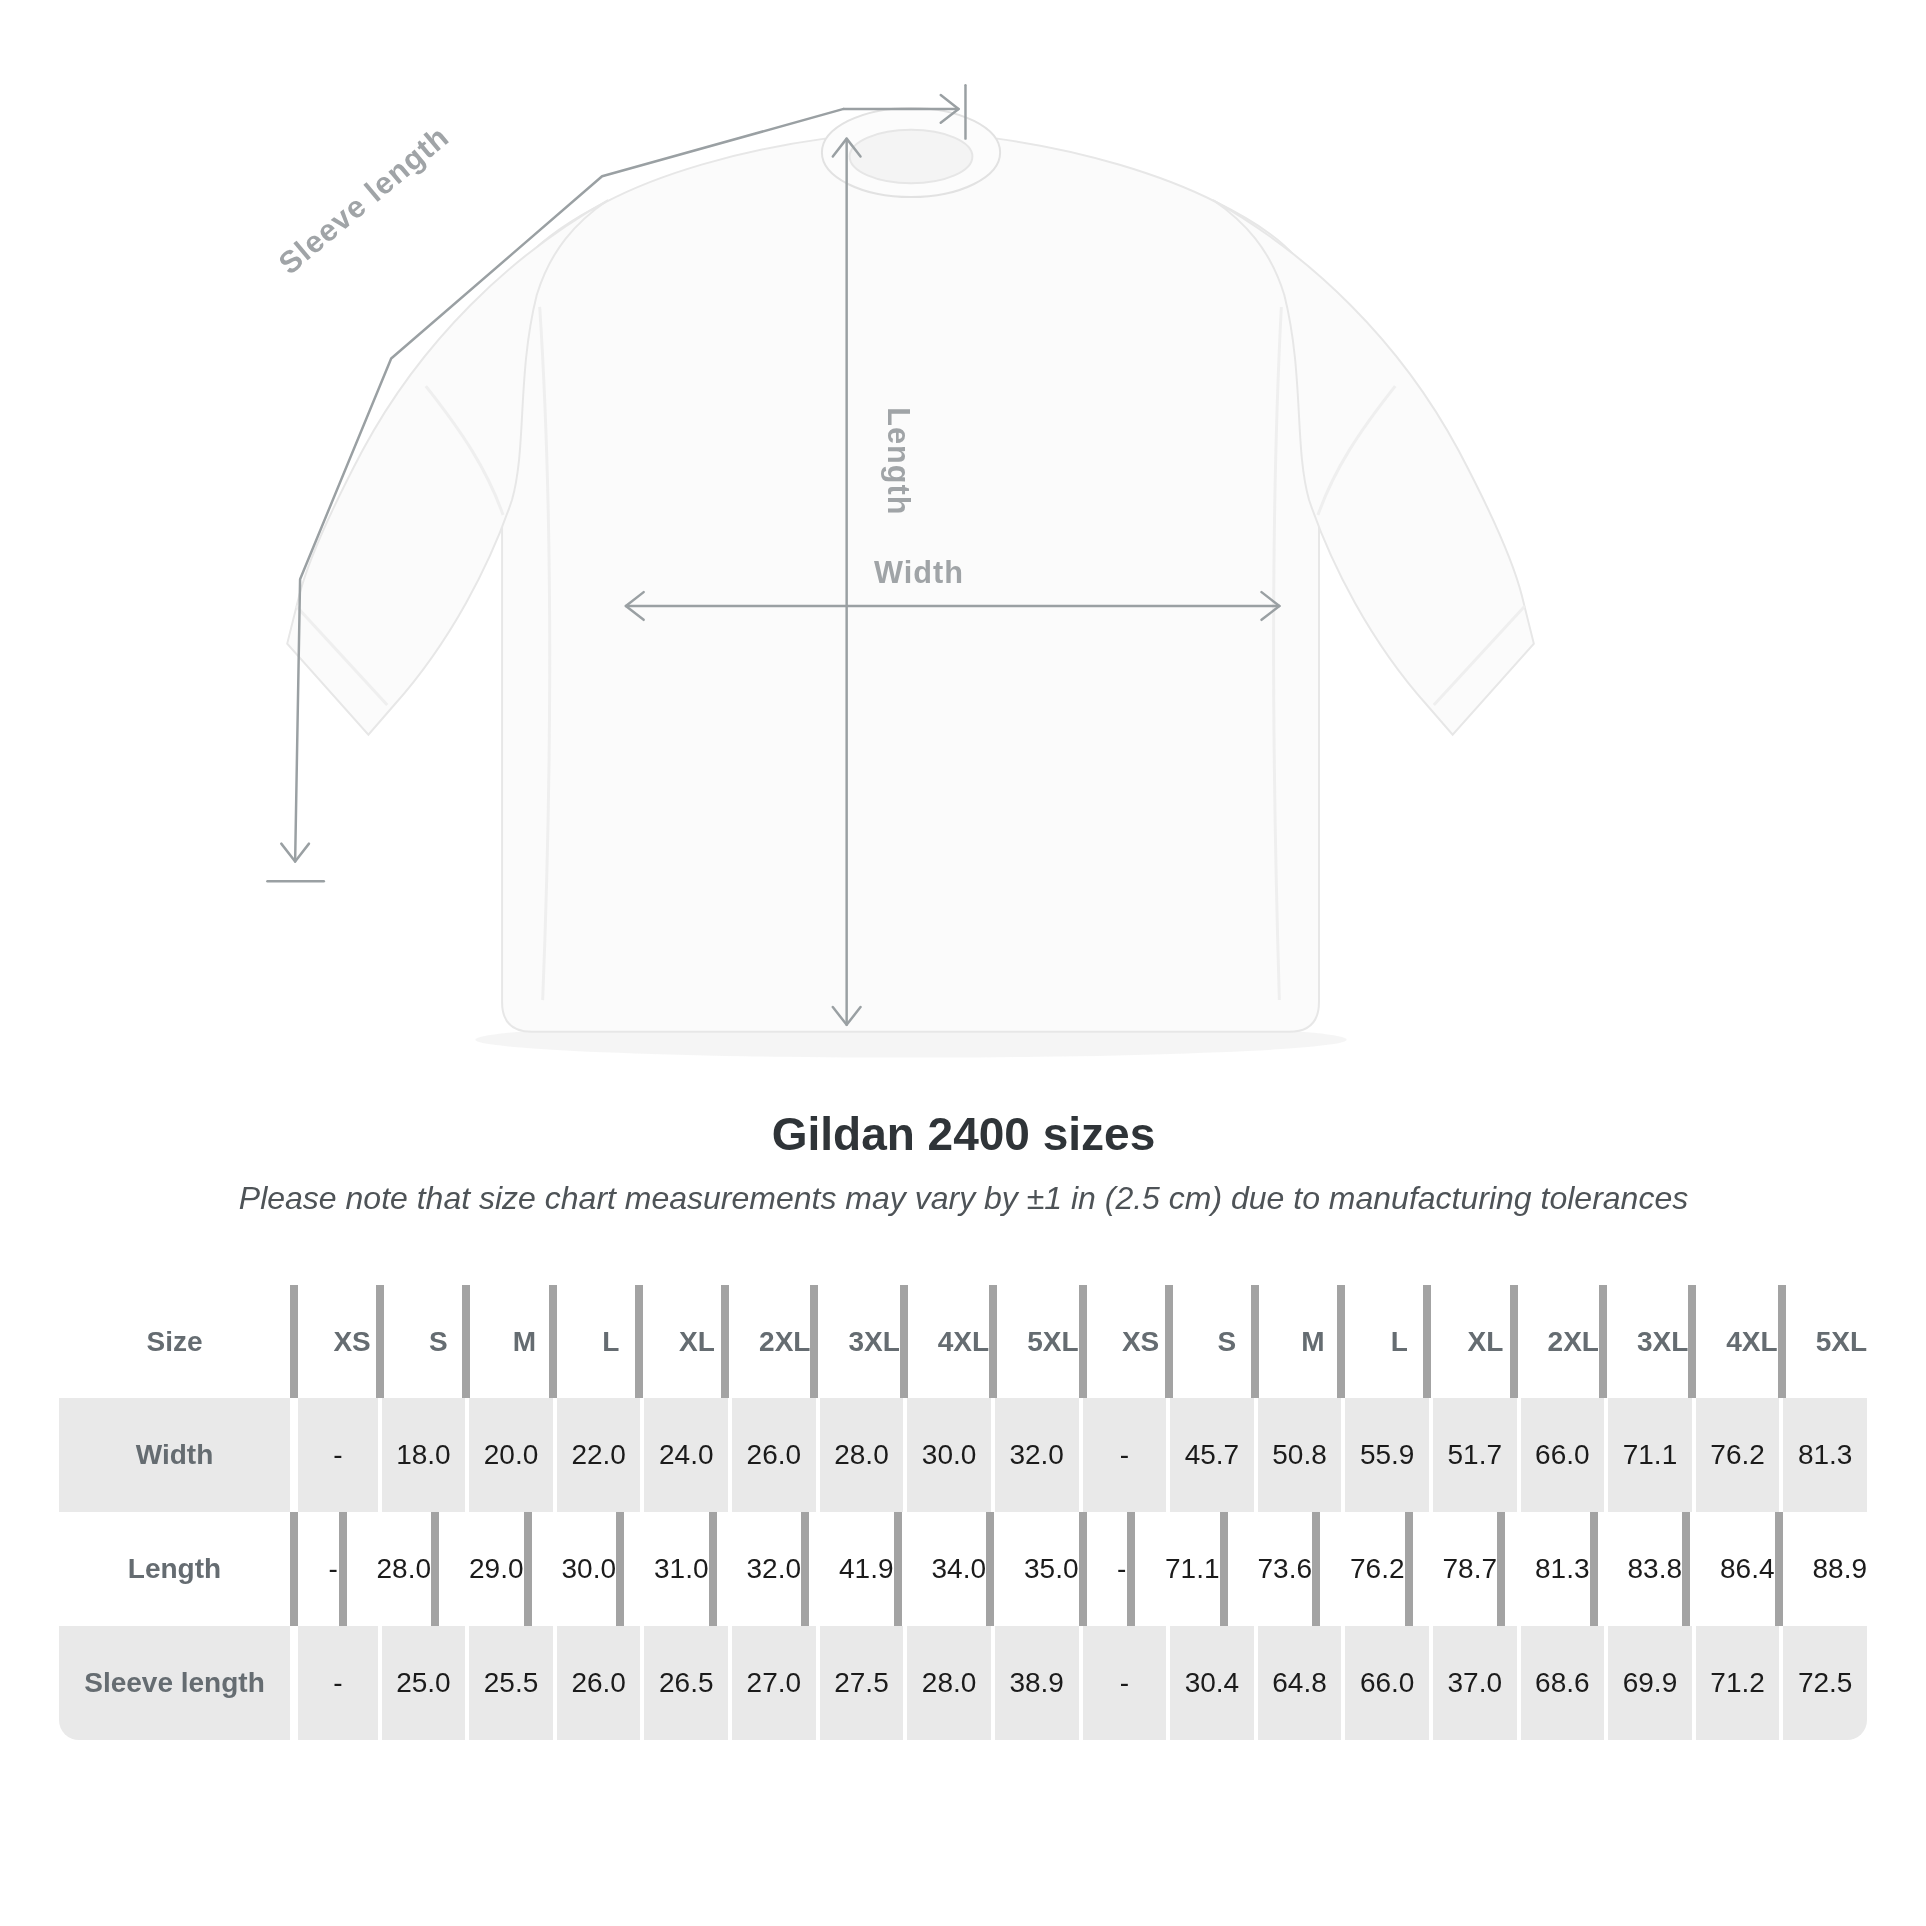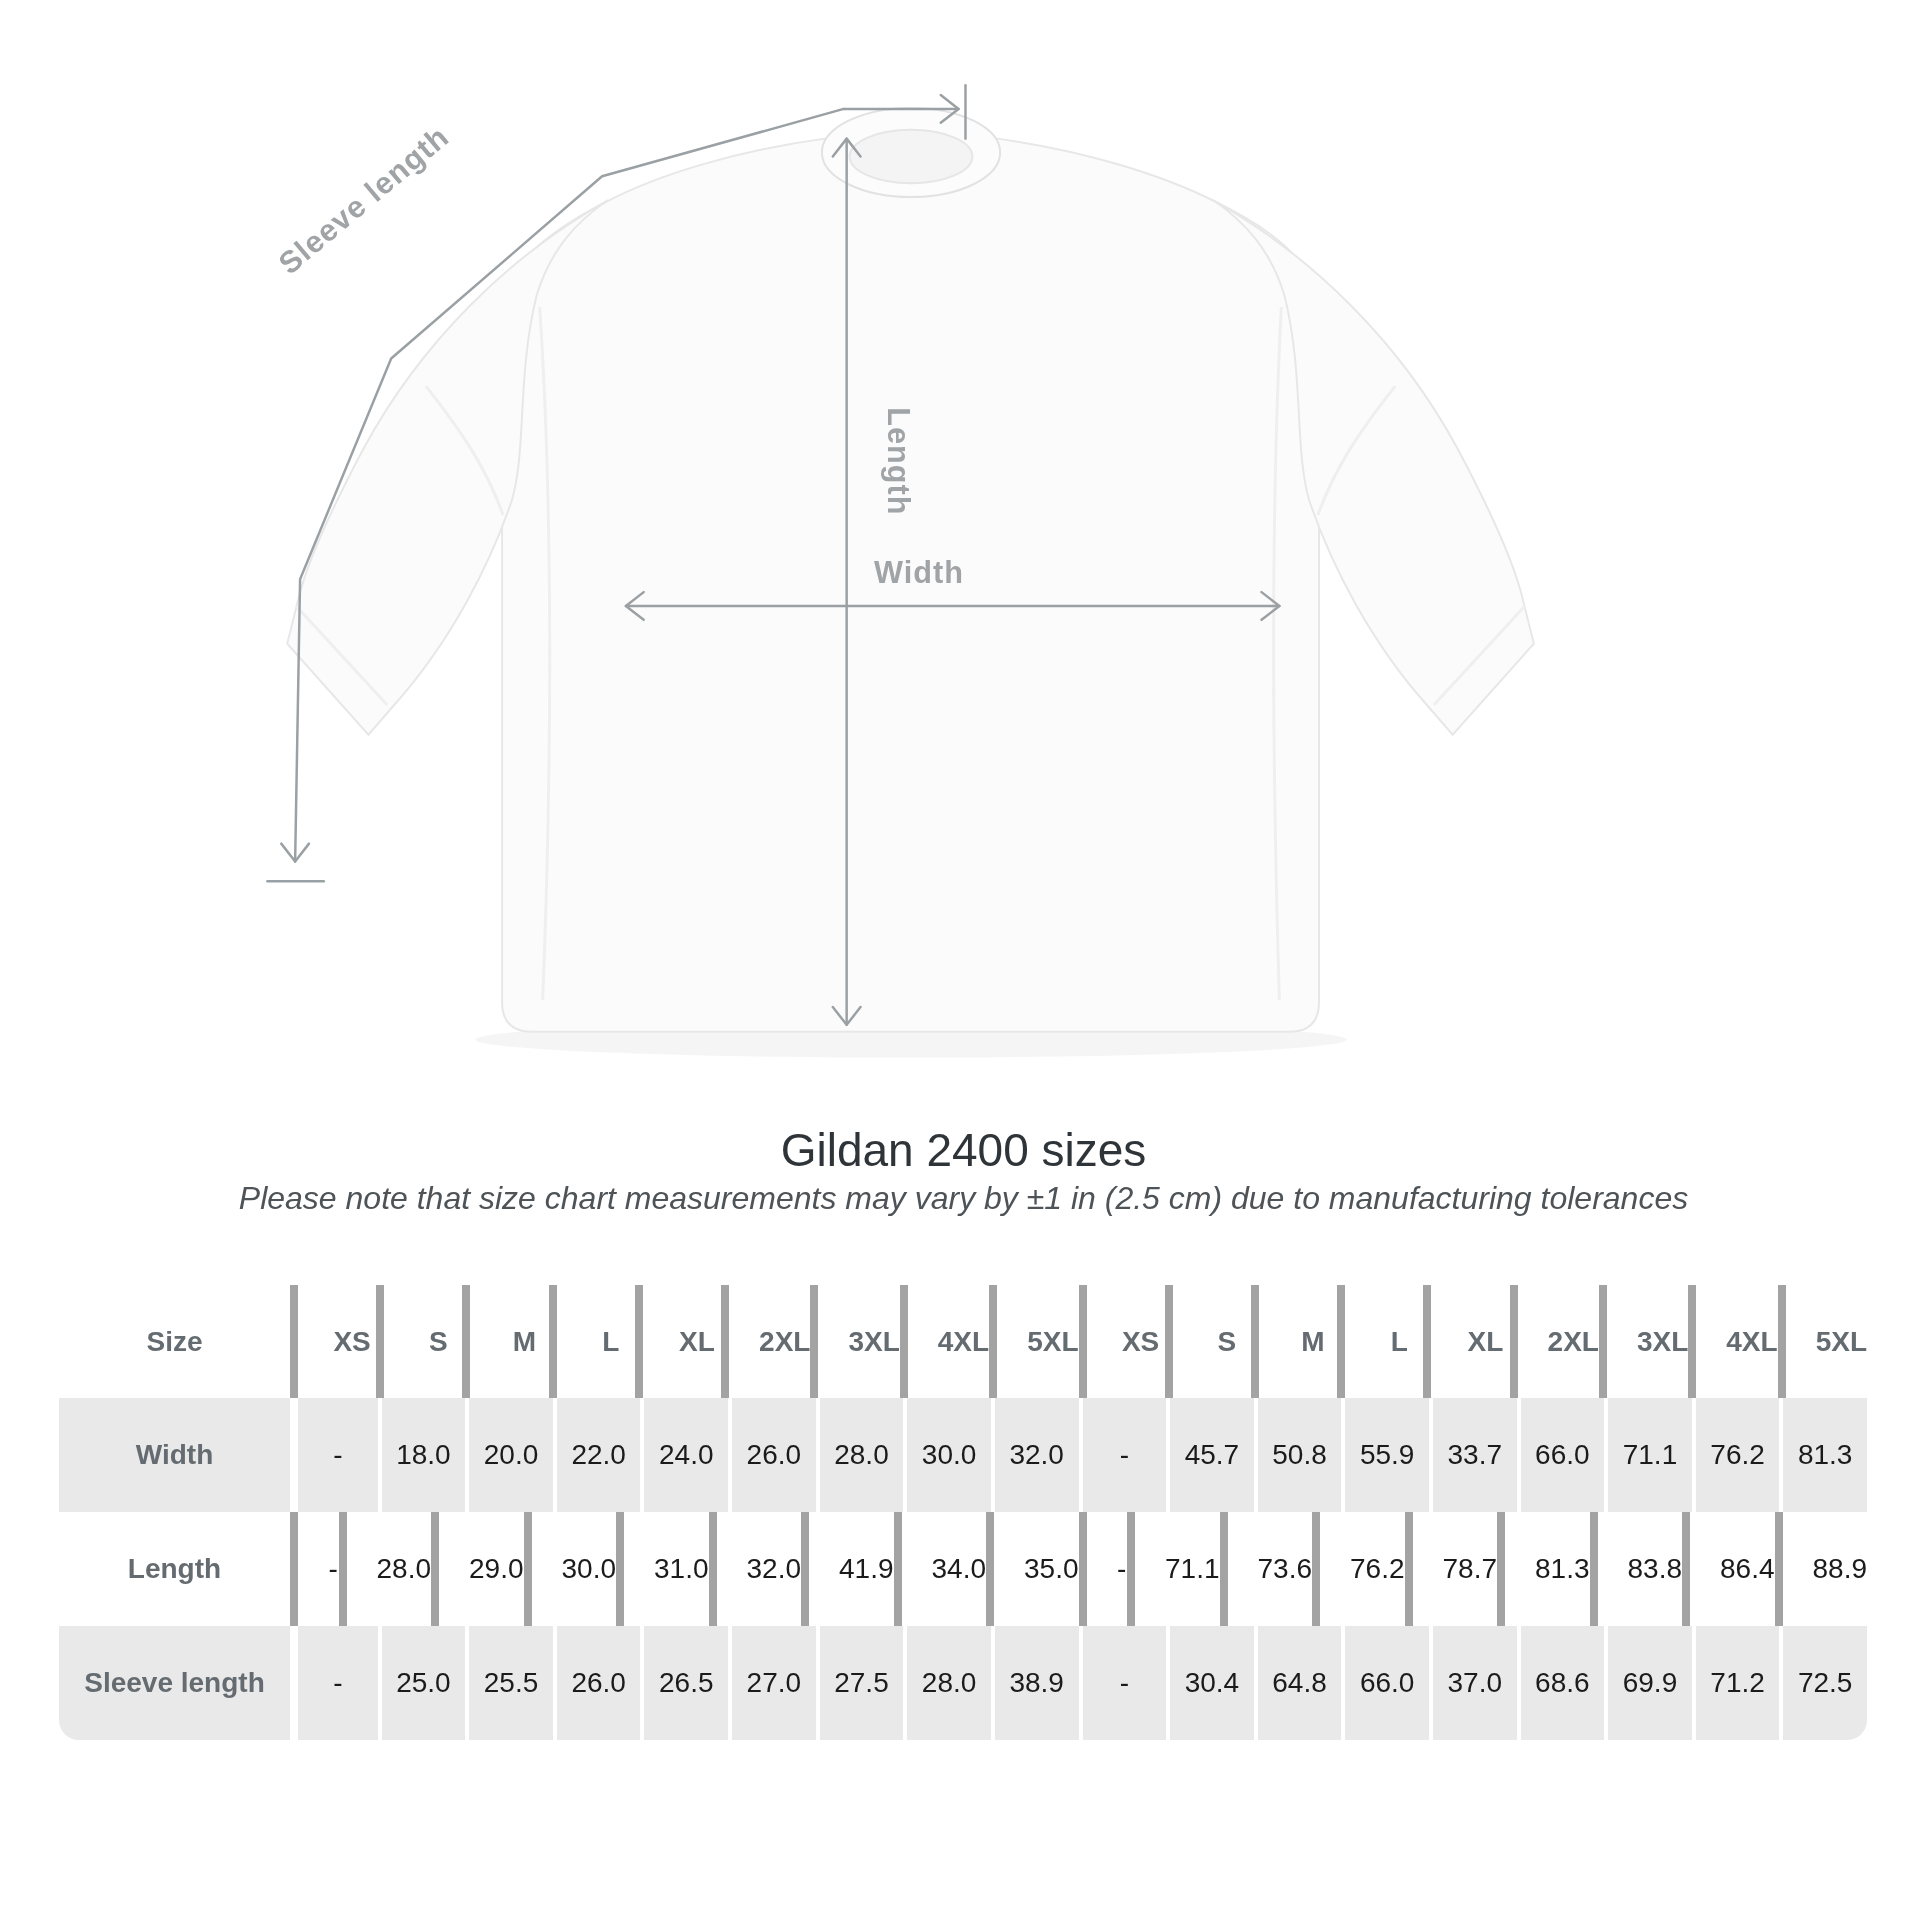--- a/index.html
+++ b/index.html
@@ -9,21 +9,21 @@
   }
   
   .diagram-svg{position:absolute;left:0;top:0;}
   .meas-line{stroke:#9aa0a3;stroke-width:2.5;fill:none;stroke-linejoin:round;stroke-linecap:round;}
   .meas-label{fill:#a0a4a7;font-weight:bold;font-size:31px;letter-spacing:1px;}
   .shirt-fill{fill:#fbfbfb;stroke:#e7e7e7;stroke-width:2;}
   .shirt-fold{fill:none;stroke:#efefef;stroke-width:3;}
   
   .page-title{
     position:absolute;top:1107px;left:0;width:100%;text-align:center;
-    font-size:46px;font-weight:normal;color:#2f3438;margin-top:16px;
+    font-size:46px;font-weight:bold;color:#2f3438;
   }
   .page-subtitle{
     position:absolute;top:1180px;left:0;width:100%;text-align:center;
     font-size:32px;font-style:italic;color:#4e5357;
   }
   
   .size-table{position:absolute;left:59px;top:1285px;width:1808px;}
   .band{
     display:grid;grid-template-columns:1030fr 796fr;height:133px;
     background:#e9e9e9;border-radius:20px 20px 0 0;
@@ -161,21 +161,21 @@
           <div class="cell val">22.0</div>
           <div class="cell val">24.0</div>
           <div class="cell val">26.0</div>
           <div class="cell val">28.0</div>
           <div class="cell val">30.0</div>
           <div class="cell val">32.0</div>
           <div class="cell val">-</div>
           <div class="cell val">45.7</div>
           <div class="cell val">50.8</div>
           <div class="cell val">55.9</div>
-          <div class="cell val">33.7</div>
+          <div class="cell val">51.7</div>
           <div class="cell val">66.0</div>
           <div class="cell val">71.1</div>
           <div class="cell val">76.2</div>
           <div class="cell val">81.3</div>
         </div>
         <div class="row data-row row-white">
           <div class="cell lbl">Length</div>
           <div class="cell val">-</div>
           <div class="cell val">28.0</div>
           <div class="cell val">29.0</div>

